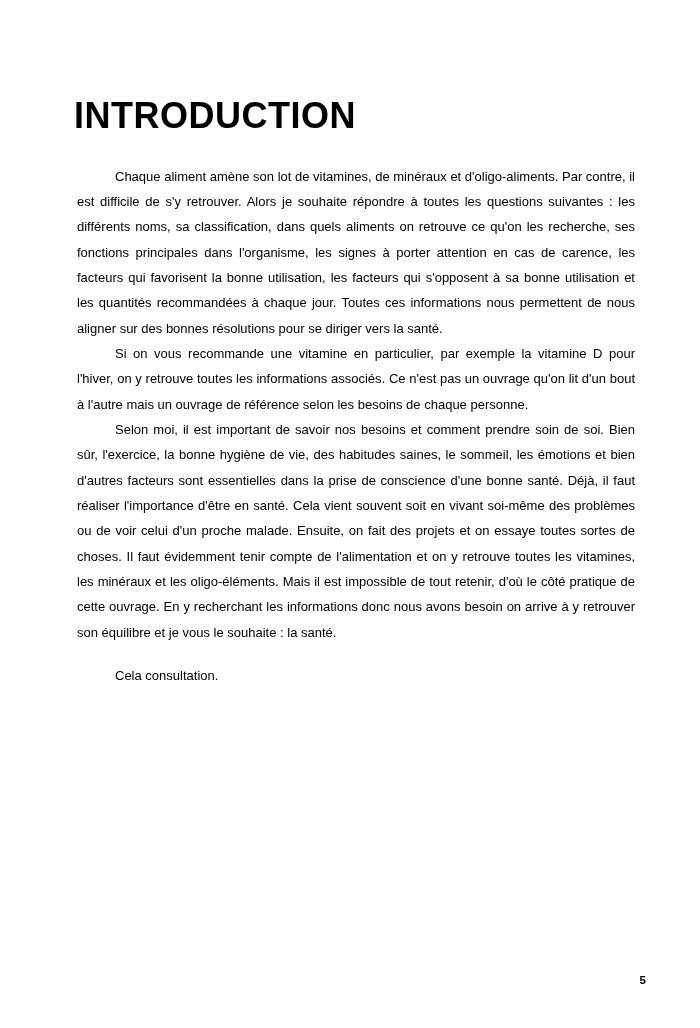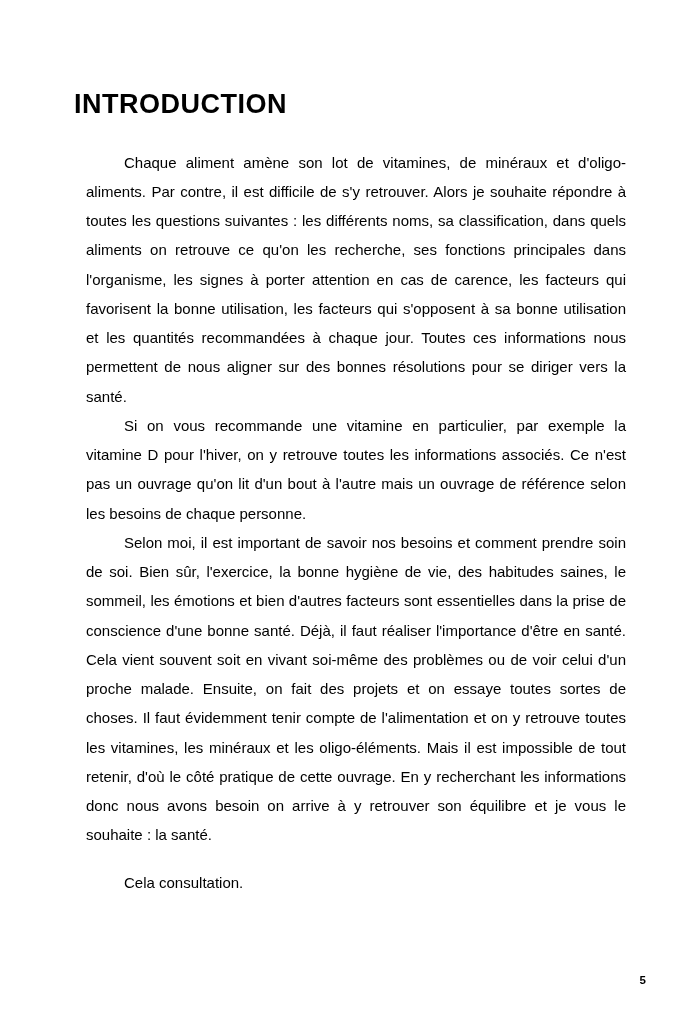--- a/index.html
+++ b/index.html
@@ -16,31 +16,31 @@
     overflow: hidden;
   }
   .page {
     position: relative;
     width: 700px;
     height: 1028px;
     box-sizing: border-box;
     padding: 78px 62px 40px 74px;
   }
   .doc-title {
-    font-size: 27px;
+    font-size: 36px;
     font-weight: bold;
     letter-spacing: 0.5px;
-    margin: 12px 0 28px 0;
+    margin: 18px 0 28px 0;
     line-height: 1.1;
   }
   .body-text {
-    font-size: 15px;
+    font-size: 13px;
     line-height: 1.95;
     text-align: justify;
-    margin: 12px;
+    margin: 3px;
   }
   .body-text p {
     margin: 0;
     text-indent: 38px;
   }
   .spacer {
     height: 18px;
   }
   .page-number {
     position: absolute;

